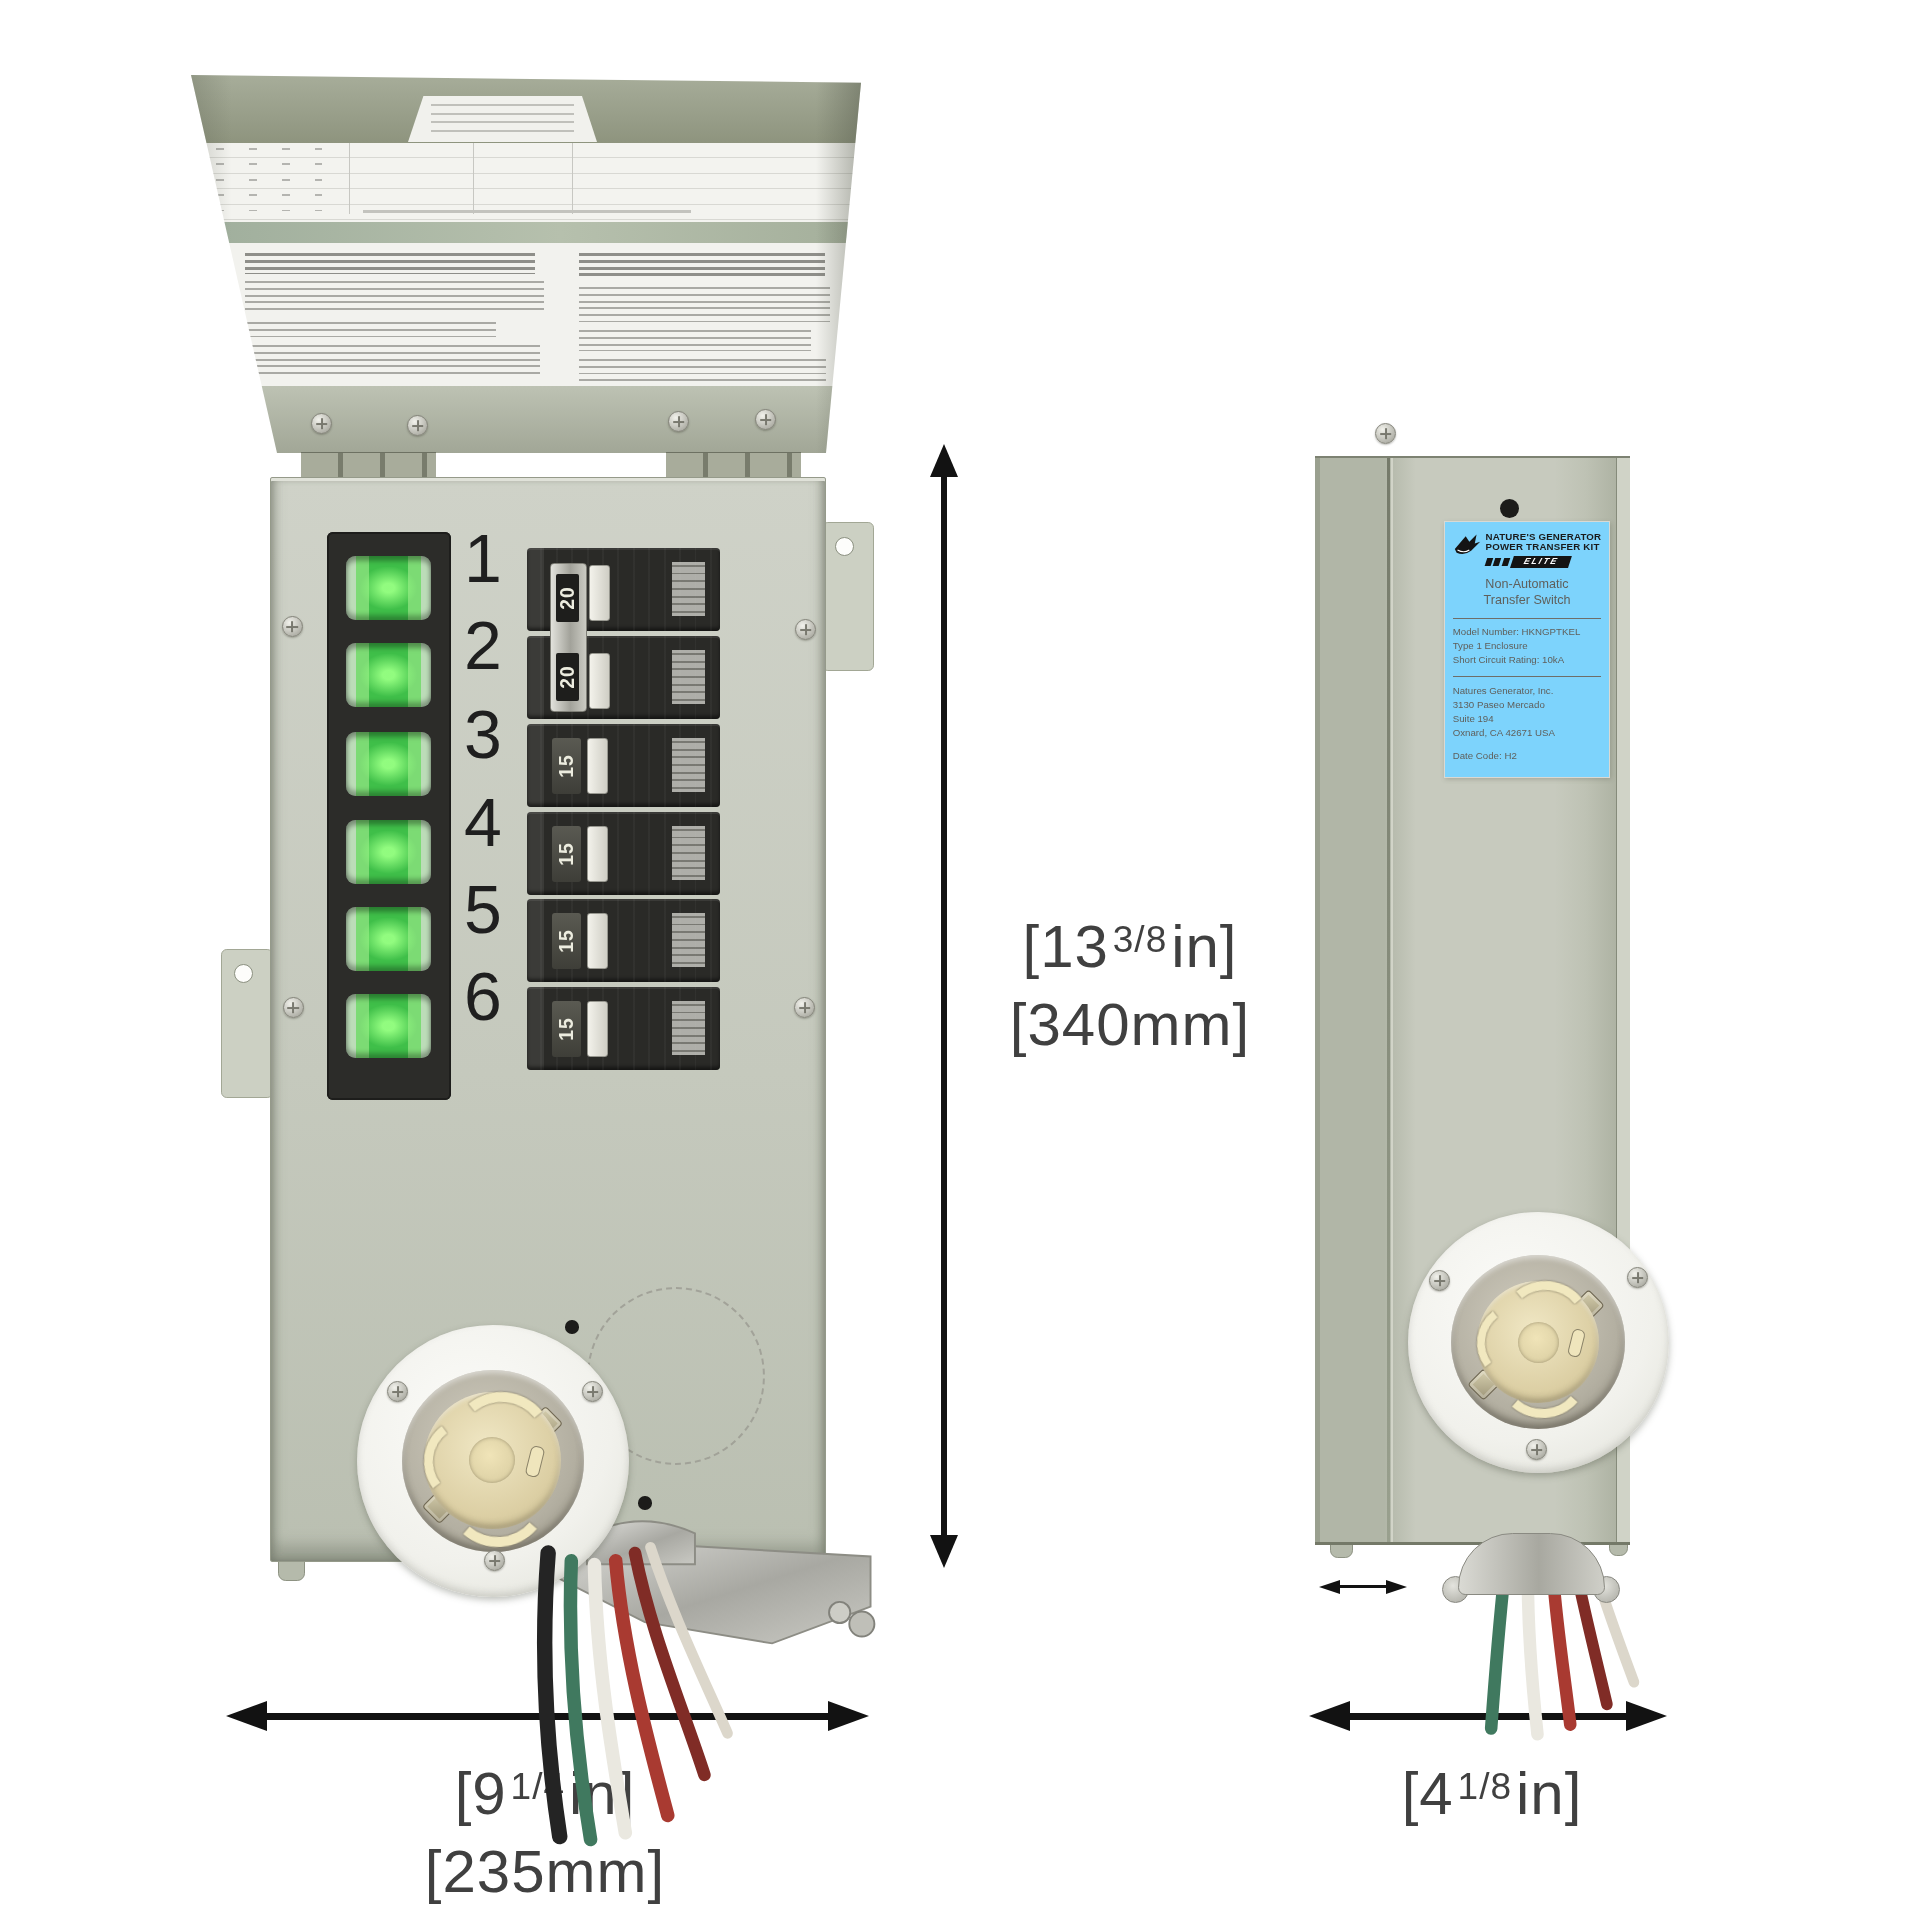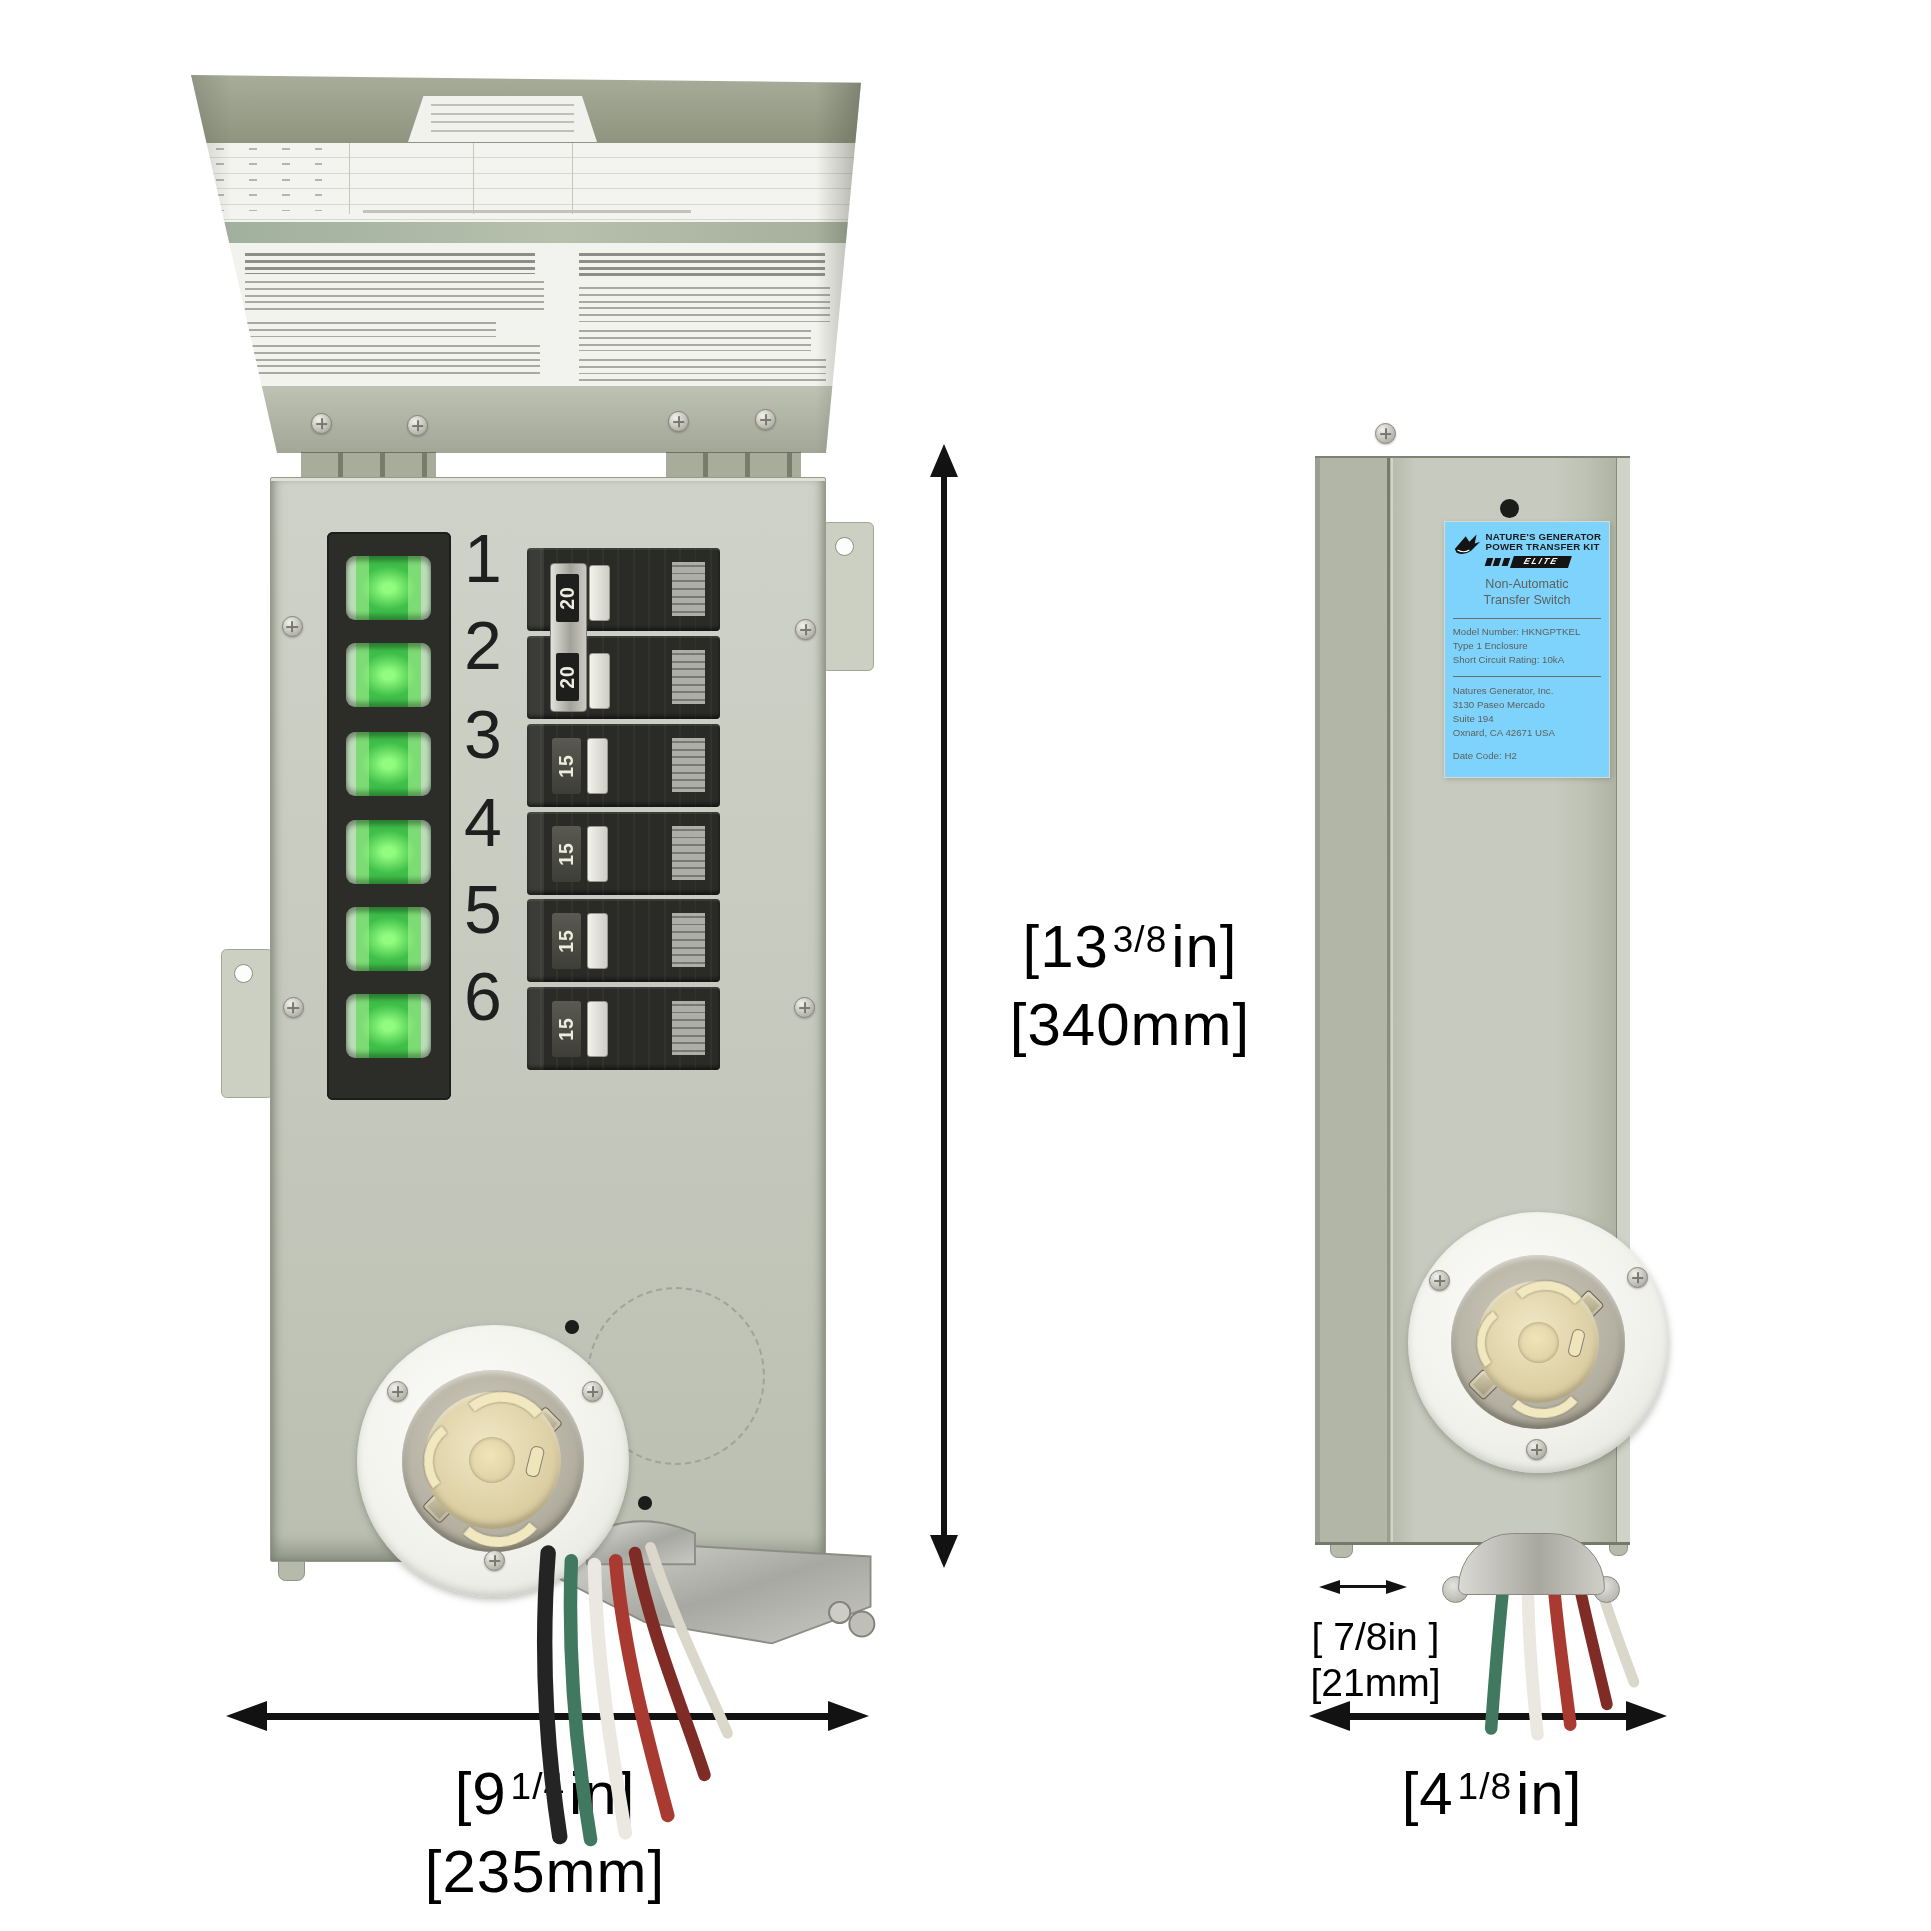--- a/index.html
+++ b/index.html
@@ -111,21 +111,21 @@
   .head-up{position:absolute;width:0;height:0;border-left:14.5px solid transparent;border-right:14.5px solid transparent;
         border-bottom:33px solid #121212;z-index:5;}
   .head-down{position:absolute;width:0;height:0;border-left:14.5px solid transparent;border-right:14.5px solid transparent;
         border-top:33px solid #121212;z-index:5;}
   .head-left{position:absolute;width:0;height:0;border-top:15.4px solid transparent;border-bottom:15.4px solid transparent;
         border-right:41px solid #121212;z-index:5;}
   .head-right{position:absolute;width:0;height:0;border-top:15.4px solid transparent;border-bottom:15.4px solid transparent;
         border-left:41px solid #121212;z-index:5;}
   .head-left.sm{border-top-width:7.7px;border-bottom-width:7.7px;border-right-width:21px;}
   .head-right.sm{border-top-width:7.7px;border-bottom-width:7.7px;border-left-width:21px;}
-  .dimtext{position:absolute;text-align:center;font-size:60px;line-height:70px;color:#000000;z-index:5;letter-spacing:1px;}
+  .dimtext{position:absolute;text-align:center;font-size:60px;line-height:70px;color:#404040;z-index:5;letter-spacing:1px;}
   .dimtext .frac{display:inline-block;font-size:37px;transform:translateY(-15.4px);margin:0 3.9px;}
   .dimtext.small{font-size:39px;line-height:46px;letter-spacing:0;}
 
   
   #sbody{left:1315px;top:456px;width:315px;height:1084px;z-index:2;
         background:linear-gradient(90deg,#9aa08f 0 4.8px,#b1b6a7 4.8px 22%,#c7cabe 32% 76%,#bec2b4 86%,#a7ac9c);
         border-top:2.9px solid #7d8272;border-bottom:3.9px solid #747968;}
   #sseam{position:absolute;left:72px;top:0;width:2.9px;height:100%;
         background:linear-gradient(180deg,#757a6a,#99a08e);}
   #sseam2{position:absolute;left:76px;top:0;width:1.9px;height:100%;background:#d8dbce;opacity:.8;}
@@ -343,24 +343,20 @@
   <div class="head-right" style="left:1626px;top:1701px;"></div>
   <div class="dimtext" style="left:1328px;top:1759px;width:328px;">
     <div>
       <span>[4</span><span class="frac">1/8</span><span>in]</span>
     </div>
   </div>
 
   <div class="head-left sm" style="left:1319px;top:1580px;"></div>
   <div class="dimline" style="left:1338px;top:1585px;width:48px;height:2.9px;"></div>
   <div class="head-right sm" style="left:1386px;top:1580px;"></div>
-  <div class="dimtext small" style="left:1284px;top:1614px;width:183px;">
-    <div>[ 7/8in ]</div>
-    <div>[21mm]</div>
-  </div>
 
   <div id="sbody" class="abs">
     <div id="sseam"></div>
     <div id="sseam2"></div>
     <div id="sflange"></div>
     <div class="hole" style="left:185px;top:41px;width:19.3px;height:19.3px;"></div>
   </div>
   <div class="screw" style="left:1375px;top:423px;"></div>
   <div class="foot" style="left:1330px;top:1539px;width:21px;height:17.4px;"></div>
   <div class="foot" style="left:1609px;top:1539px;width:17.4px;height:15.4px;"></div>

